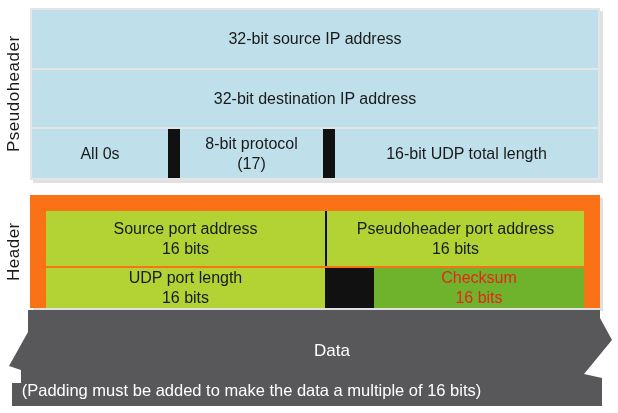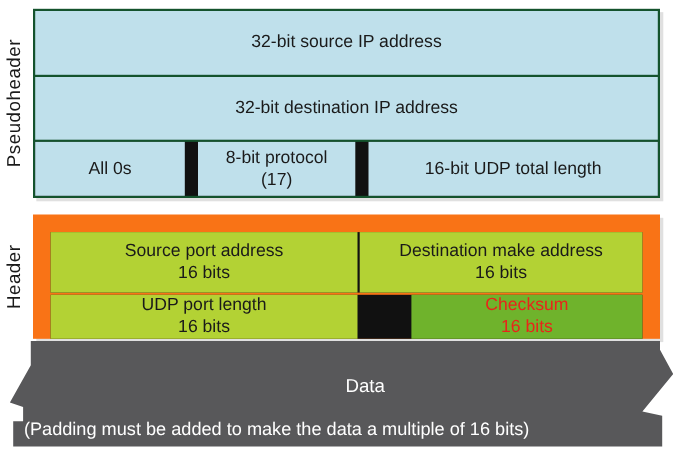--- a/index.html
+++ b/index.html
@@ -29,21 +29,21 @@
     white-space: nowrap;
   }
   .side-label.pseudo { top: 8px;   height: 172px; }
   .side-label.head   { top: 195px; height: 113px; }
 
   
   .pseudo-table {
     position: absolute;
     left: 30px; top: 8px;
     width: 570px; height: 172px;
-    background: #14532d;
+    background: #e5e5e5;
     box-shadow: 3px 3px 0 rgba(0,0,0,0.12);
     display: grid;
     grid-template-rows: 58px 57px 1fr;
     gap: 2px; padding: 2px;
     box-sizing: border-box;
   }
   .cell-blue {
     background: #bfe0eb;
     display: flex;
     flex-direction: column;
@@ -123,21 +123,21 @@
     </div>
   </div>
 
   <div class="header-table">
     <div class="header-row">
       <div class="cell-lime">
         <span>Source port address</span>
         <span>16 bits</span>
       </div>
       <div class="cell-lime">
-        <span>Destination make address</span>
+        <span>Pseudoheader port address</span>
         <span>16 bits</span>
       </div>
     </div>
     <div class="header-row">
       <div class="cell-lime">
         <span>UDP port length</span>
         <span>16 bits</span>
       </div>
       <div class="cell-green">
         <span>Checksum</span>

